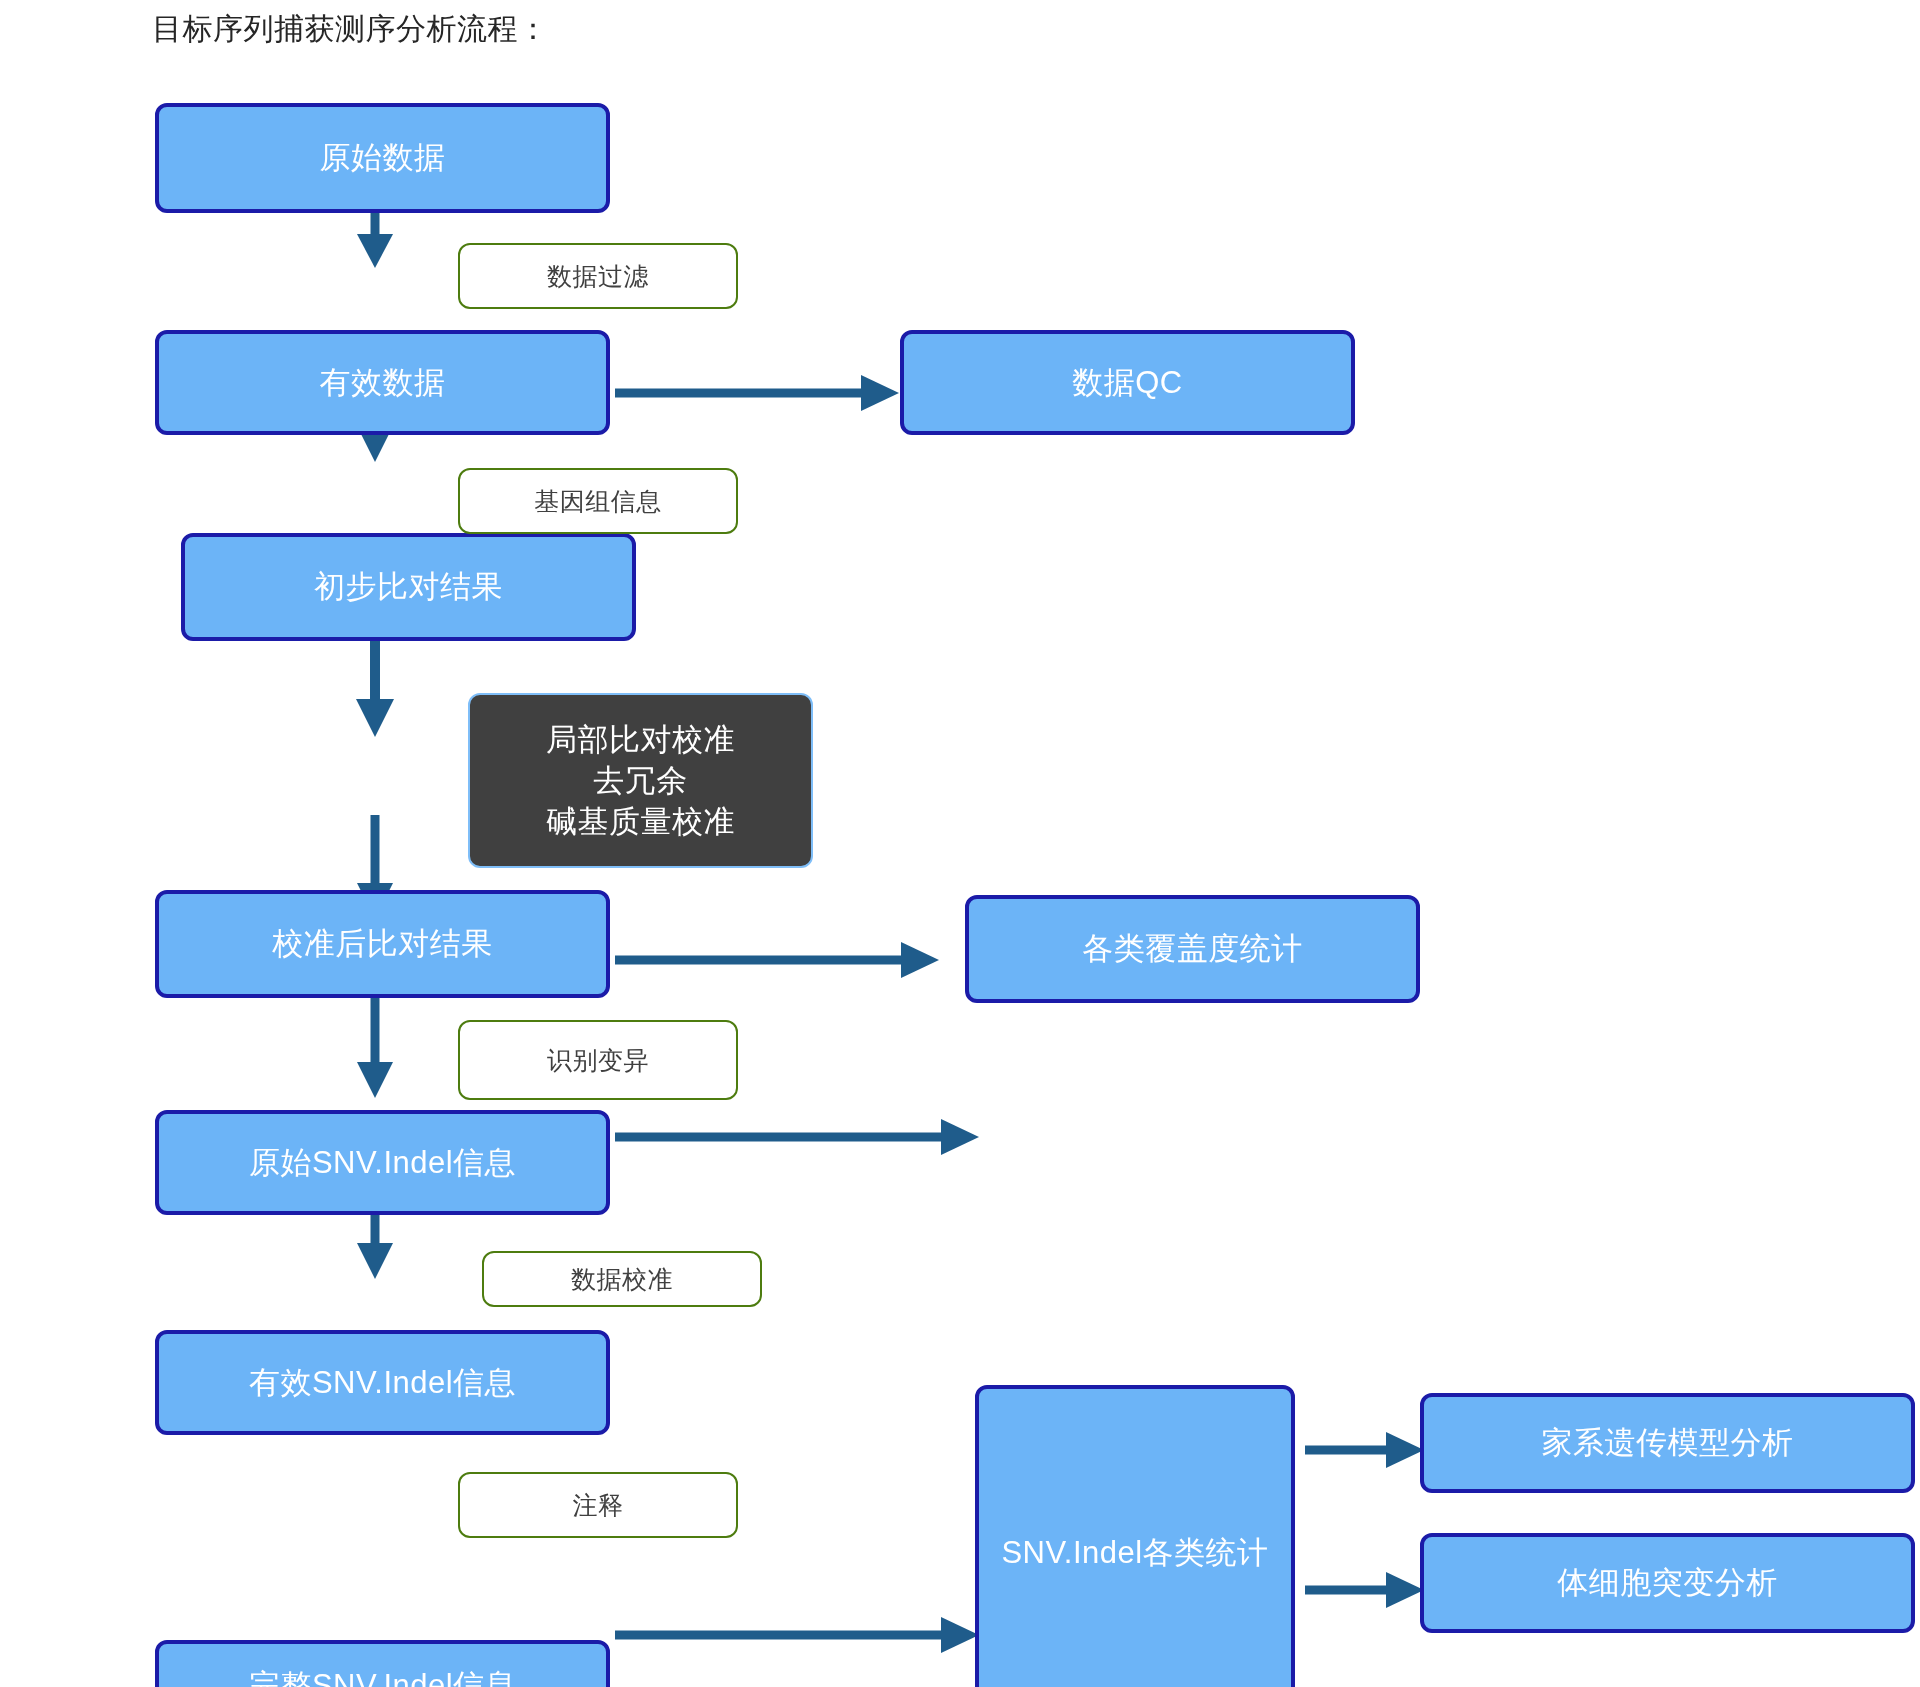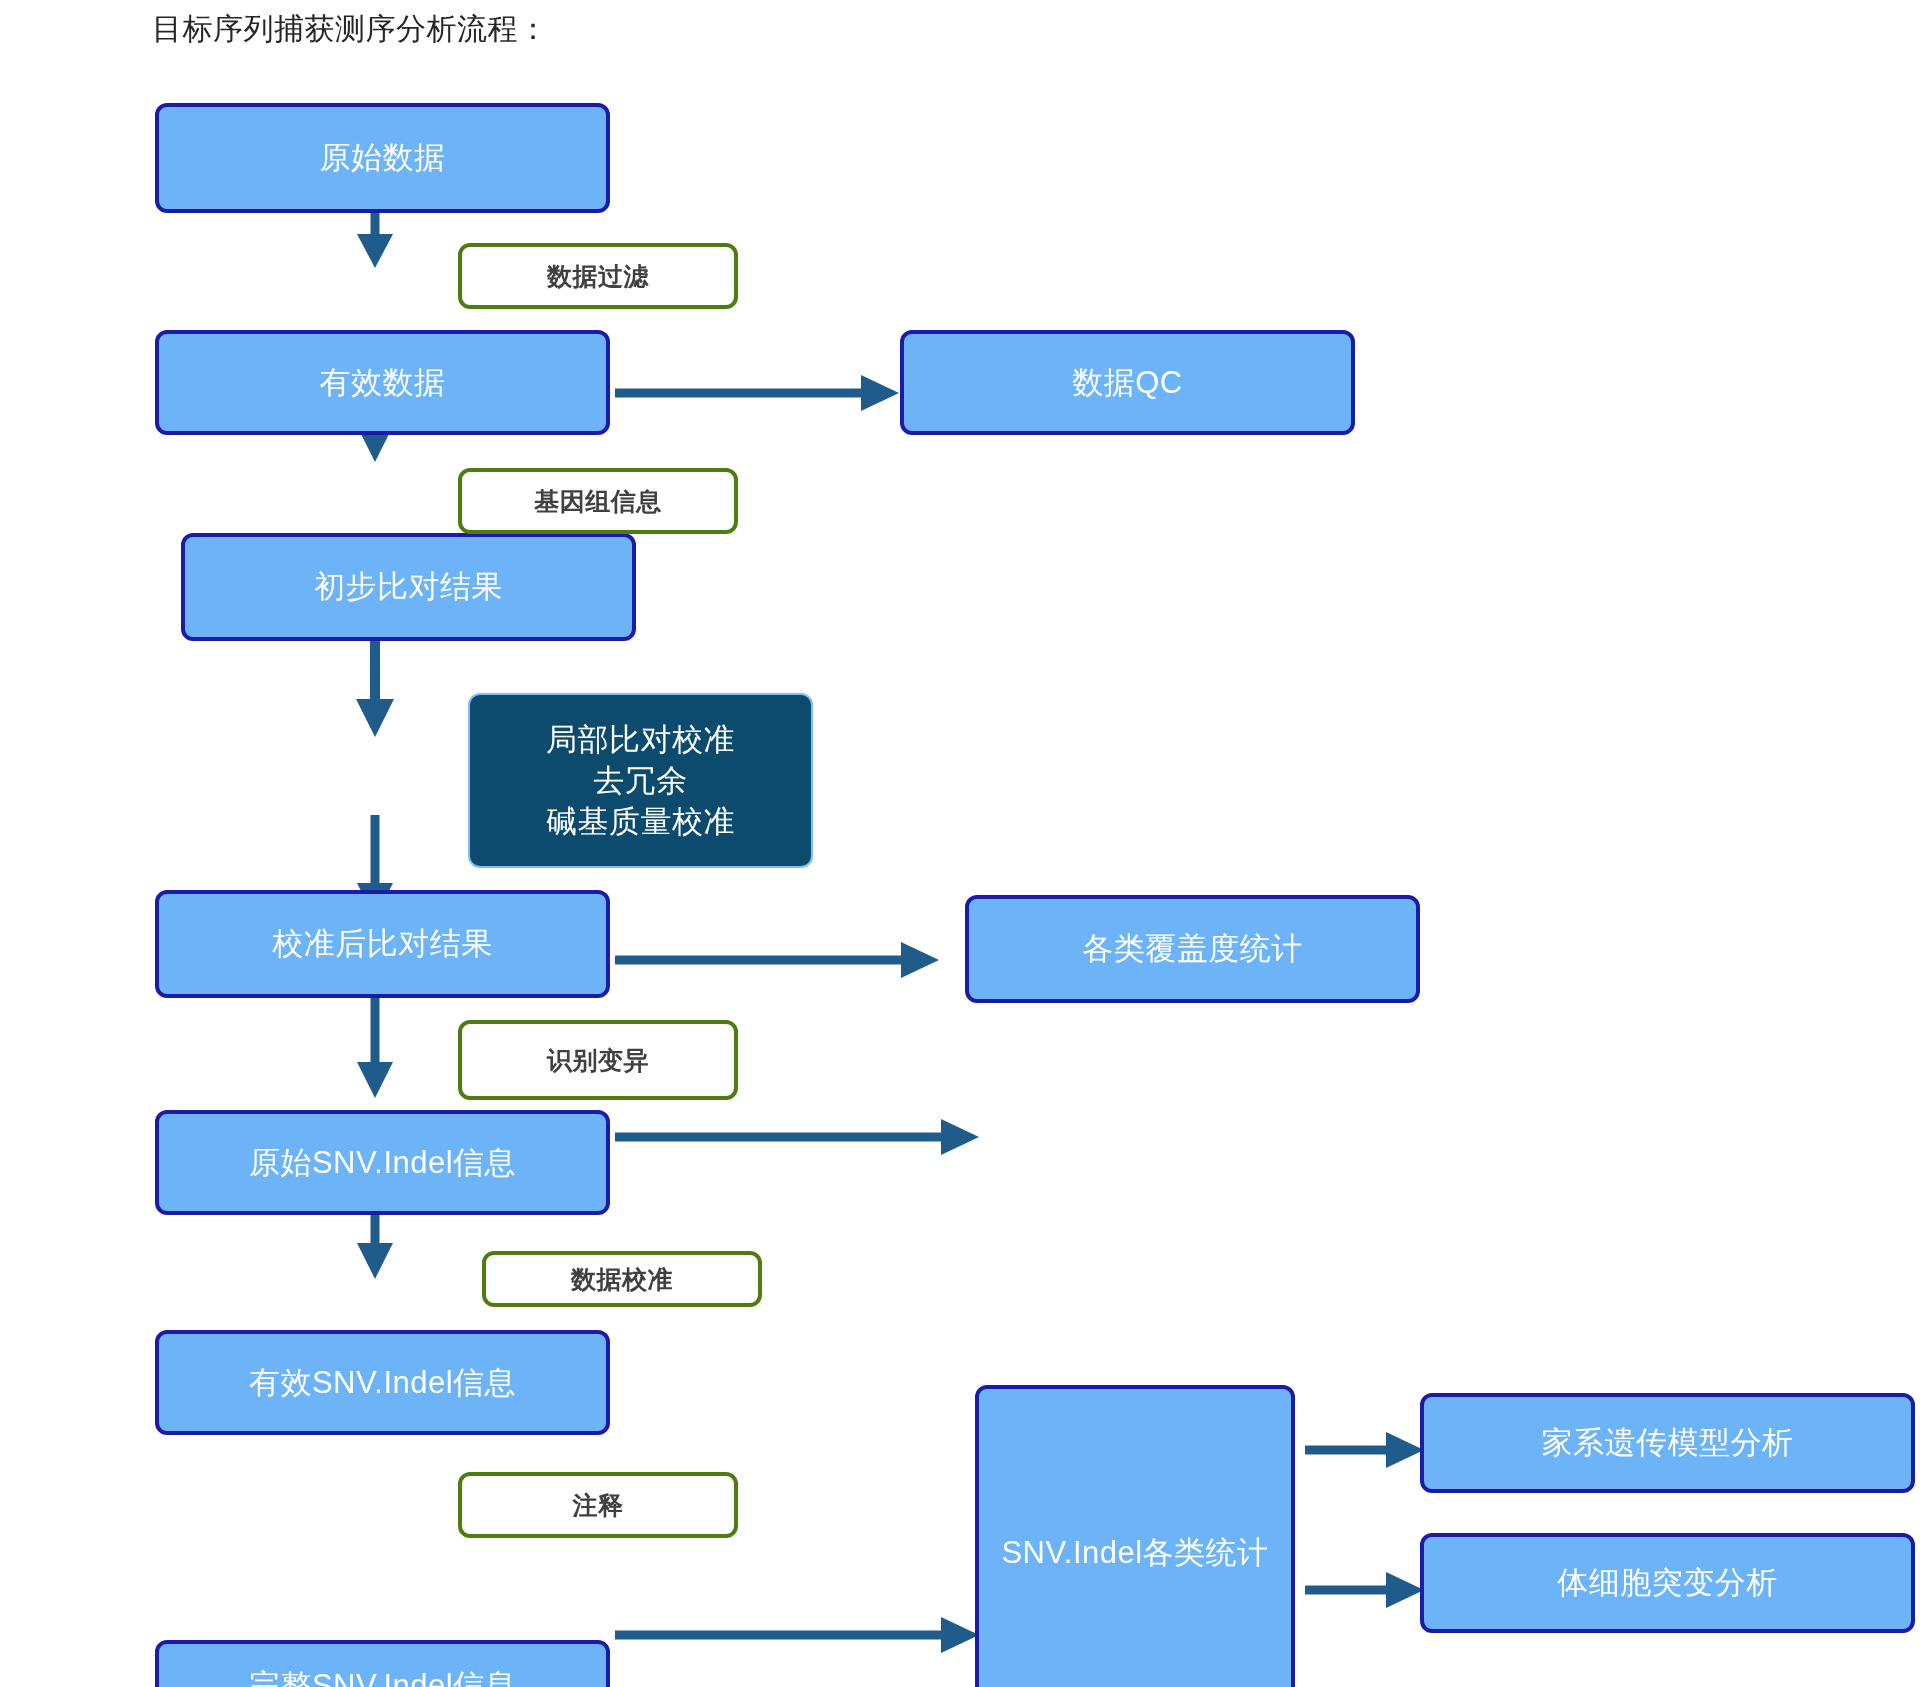--- a/index.html
+++ b/index.html
@@ -45,50 +45,49 @@
     font-size: 31px;
     line-height: 1.15;
     padding: 4px 10px;
     letter-spacing: 0.5px;
   }
 
   
   .note-blue {
     position: absolute;
     box-sizing: border-box;
-    background: #0c4a6e;
+    background: #404040;
     border: 2px solid #7FBEF8;
     border-radius: 12px;
     color: #ffffff;
     display: flex;
     flex-direction: column;
     align-items: center;
     justify-content: center;
     text-align: center;
     font-size: 31px;
     line-height: 1.33;
     letter-spacing: 0.5px;
   }
   .note-blue span { display: block; }
 
   
   .caption {
     position: absolute;
     box-sizing: border-box;
     background: #ffffff;
-    border: 4px solid #4d7c0f;
+    border: 2px solid #4d7c0f;
     border-radius: 12px;
     color: #404040;
     display: flex;
     align-items: center;
     justify-content: center;
     text-align: right;
     font-size: 25px;
     letter-spacing: 0.5px;
-    font-weight: bold;
   }
 
   
   .arrow {
     position: absolute;
   }
   .arrow svg { display: block; overflow: visible; }
 </style>
 </head>
 <body>

